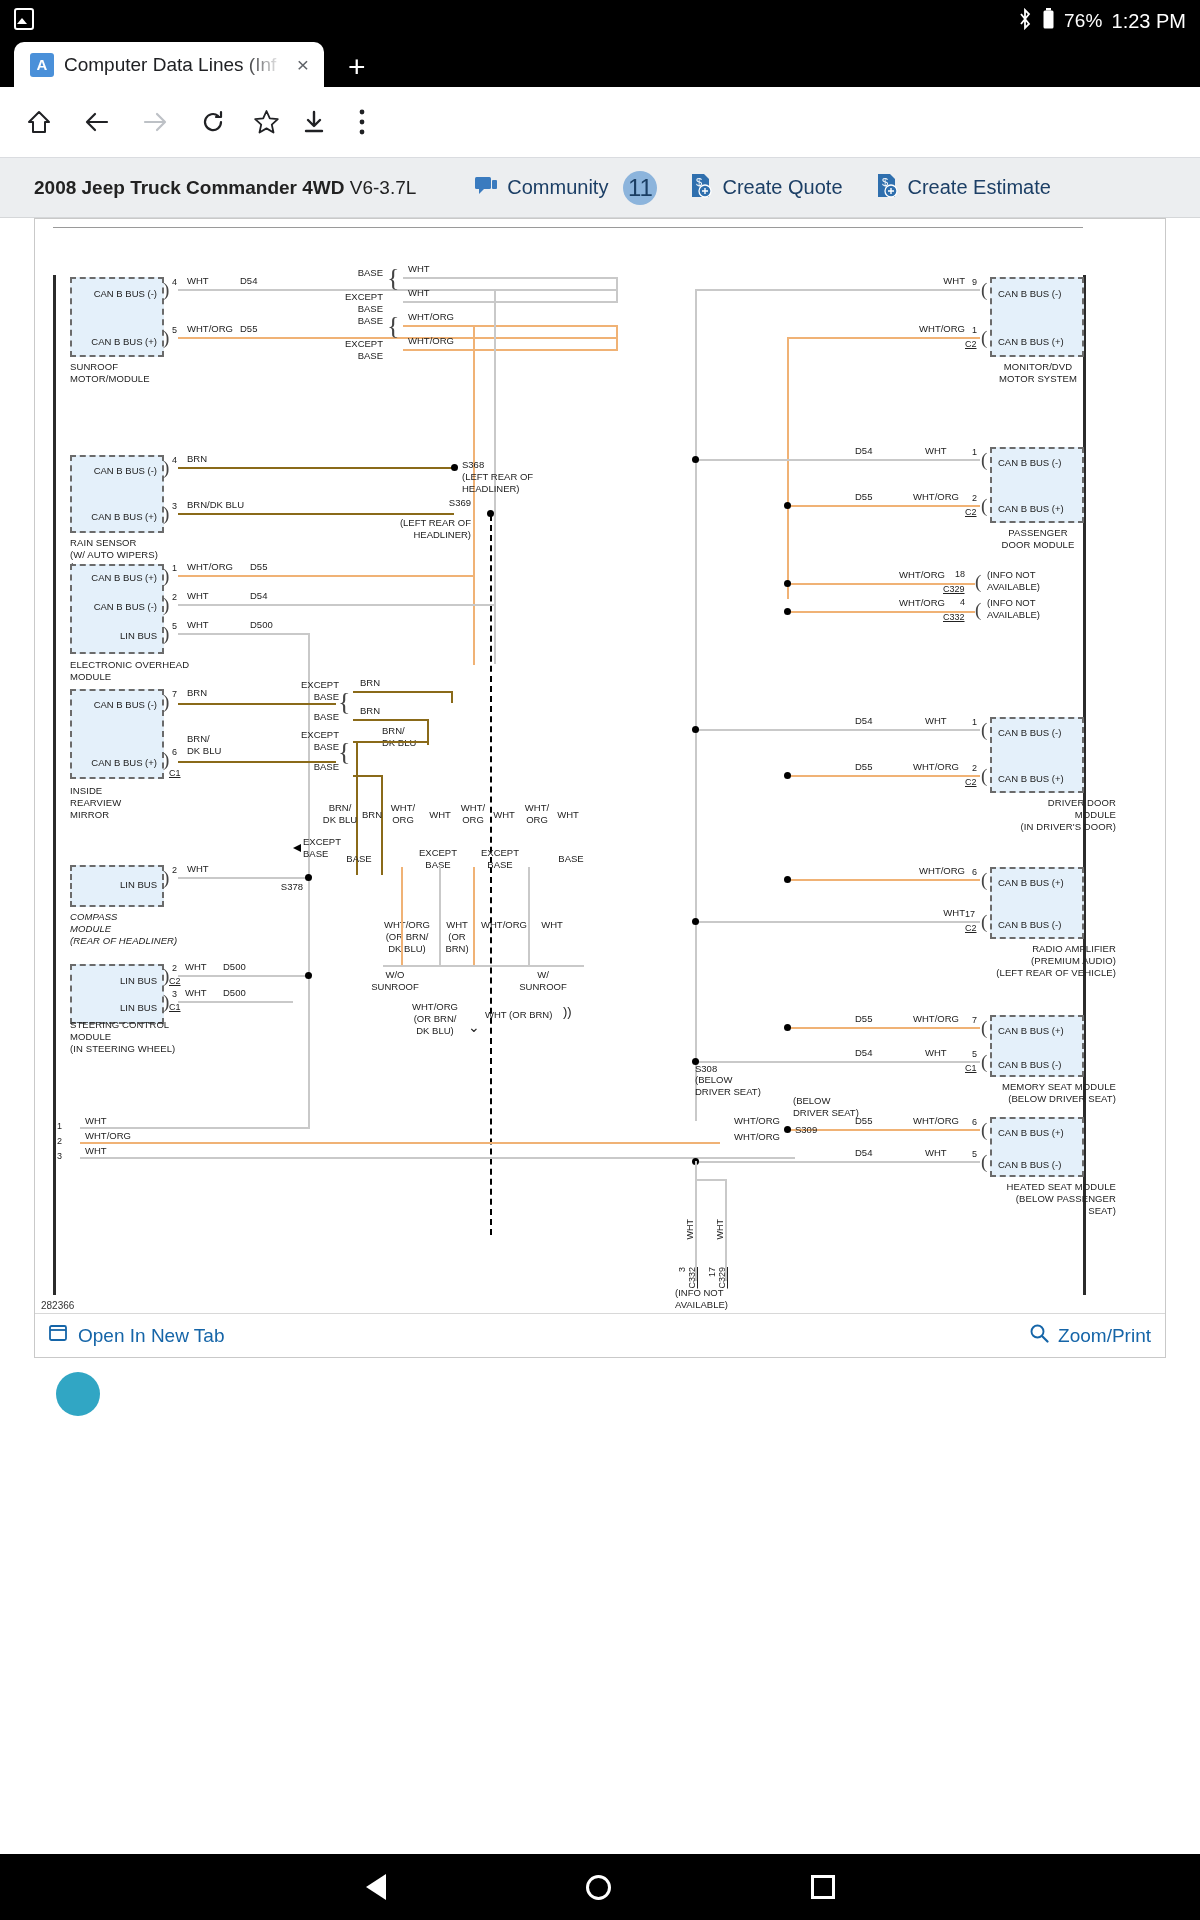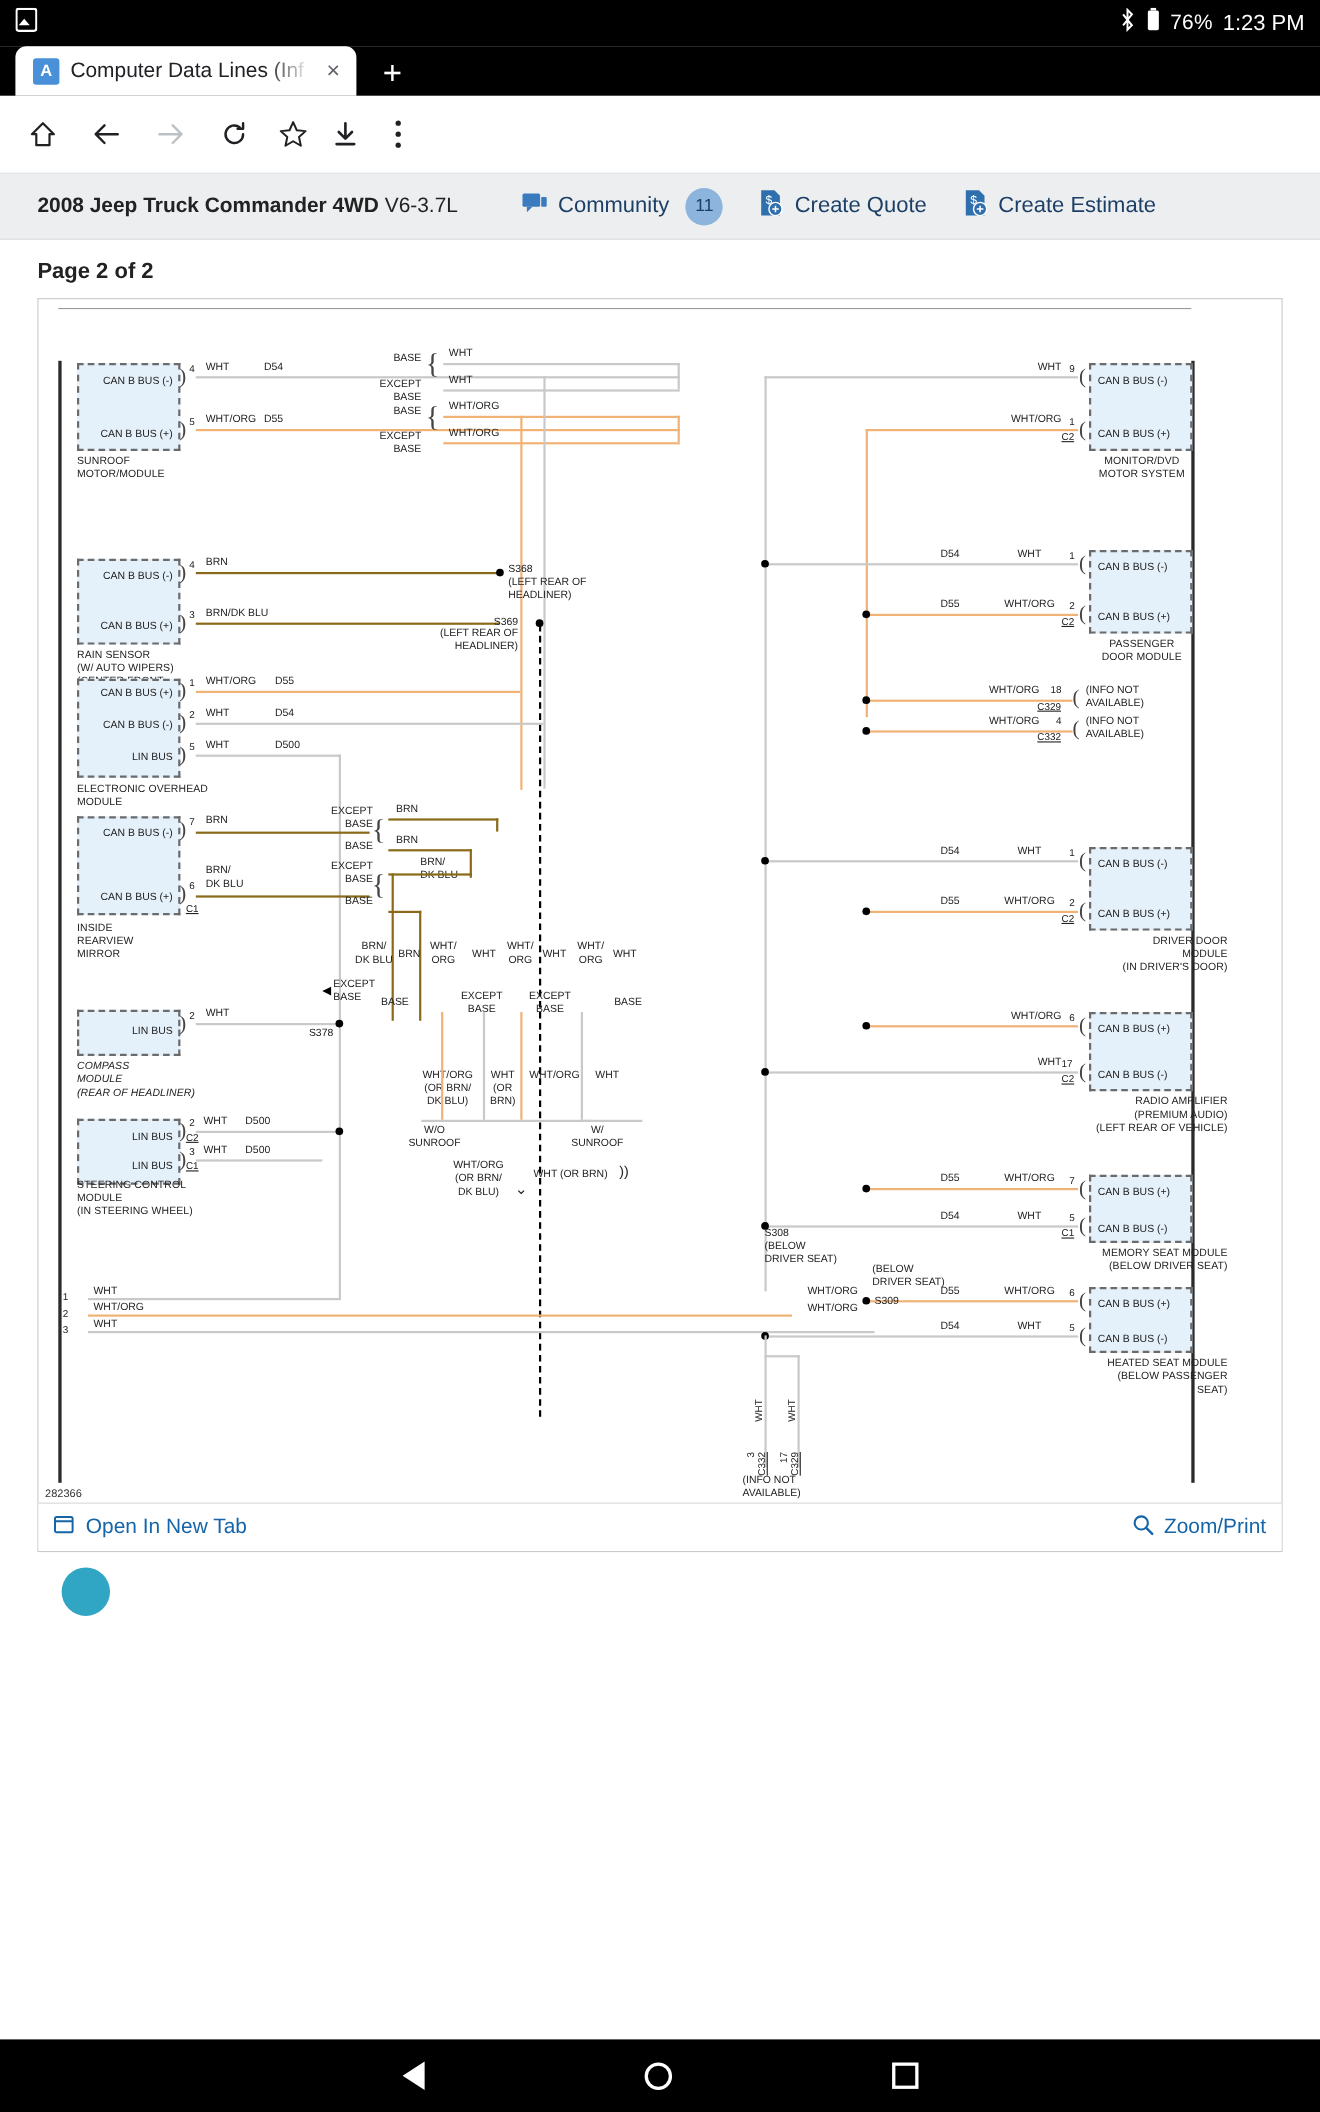--- a/index.html
+++ b/index.html
@@ -77,21 +77,21 @@
     padding: 0 34px; gap: 0; border-bottom: 1px solid #d5d7d9;
   }
   .vehicle { font-size: 19px; color:#222; white-space: nowrap; }
   .vehicle b { font-weight: bold; }
   .vehicle i { font-style: normal; font-weight: normal; }
   .appbar-actions { display:flex; align-items:center; gap: 0; margin-left: 58px; }
   .act { display:flex; align-items:center; gap: 9px; margin-right: 32px; }
   .act-label { font-size: 20px; color:#1c3f66; }
   .badge {
     width: 34px; height: 34px; border-radius: 50%;
-    background: #8cb4dc; color:#1b3e63; font-size: 16px;
+    background: #8cb4dc; color:#1b3e63; font-size: 24px;
     display:flex; align-items:center; justify-content:center; margin-left: 6px;
   }
 
   
   .content { background:#fff; padding: 0 0 0 0; }
   .page-label { font-size: 20px; font-weight: bold; color:#222; padding: 18px 0 12px 34px; }
 
   .article-frame {
     margin: 0 34px; border: 1px solid #c9c9c9; background:#fff;
     height: 1140px; position: relative;
@@ -282,21 +282,20 @@
             <circle cx="16" cy="18" r="6" fill="#2f6fae" stroke="#fff" stroke-width="1.3"></circle>
             <path d="M16 15 V21 M13 18 H19" stroke="#fff" stroke-width="1.4"></path>
           </svg>
       </span>
       <span class="act-label">Create Estimate</span>
     </div>
   </div>
 </div>
 
 <div class="content">
-  <div class="page-label">Page 2 of 2</div>
 
   <div class="article-frame">
     <div class="diagram-wrap">
       <div class="diagram">
 
         <div class="bigframe" style="left:18px; top:56px; width:0; height:1020px; border-width:0 0 0 3px;"></div>
         <div class="bigframe" style="left:1048px; top:56px; width:0; height:1020px; border-width:0 0 0 3px;"></div>
         <div class="bigframe" style="left:18px; top:8px; width:1030px; height:0; border-width:1px 0 0 0; border-color:#9a9a9a;"></div>
 
         <div class="mod" style="left:35px; top:58px; width:94px; height:80px;">
@@ -353,21 +352,21 @@
 OF ROOF)</span>
         <span class="lbl" style="left:152px; top:234px;">BRN</span>
         <span class="lbl" style="left:152px; top:280px;">BRN/DK BLU</span>
         <div class="wire h w-brn" style="left:143px; top:248px; width:276px;"></div>
         <div class="wire h w-brn" style="left:143px; top:294px; width:276px;"></div>
         <div class="dot" style="left:416px; top:245px;"></div>
         <div class="dot" style="left:452px; top:291px;"></div>
         <span class="lbl" style="left:427px; top:240px;">S368</span>
         <span class="lbl" style="left:427px; top:252px;">(LEFT REAR OF
 HEADLINER)</span>
-        <span class="lbl r" style="left:390px; top:288px; width:46px;">S369</span>
+        <span class="lbl r" style="left:390px; top:278px; width:46px;">S369</span>
         <span class="lbl r" style="left:360px; top:298px; width:76px;">(LEFT REAR OF
 HEADLINER)</span>
         <div class="dash-v" style="left:455px; top:296px; height:720px;"></div>
 
         <div class="mod" style="left:35px; top:345px; width:94px; height:90px;">
           <span class="pinlbl" style="top:6px;">CAN B BUS (+)</span>
           <span class="pinlbl" style="top:35px;">CAN B BUS (-)</span>
           <span class="pinlbl" style="top:64px;">LIN BUS</span>
         </div>
         <span class="conn" style="left:128px; top:346px;">)</span>

